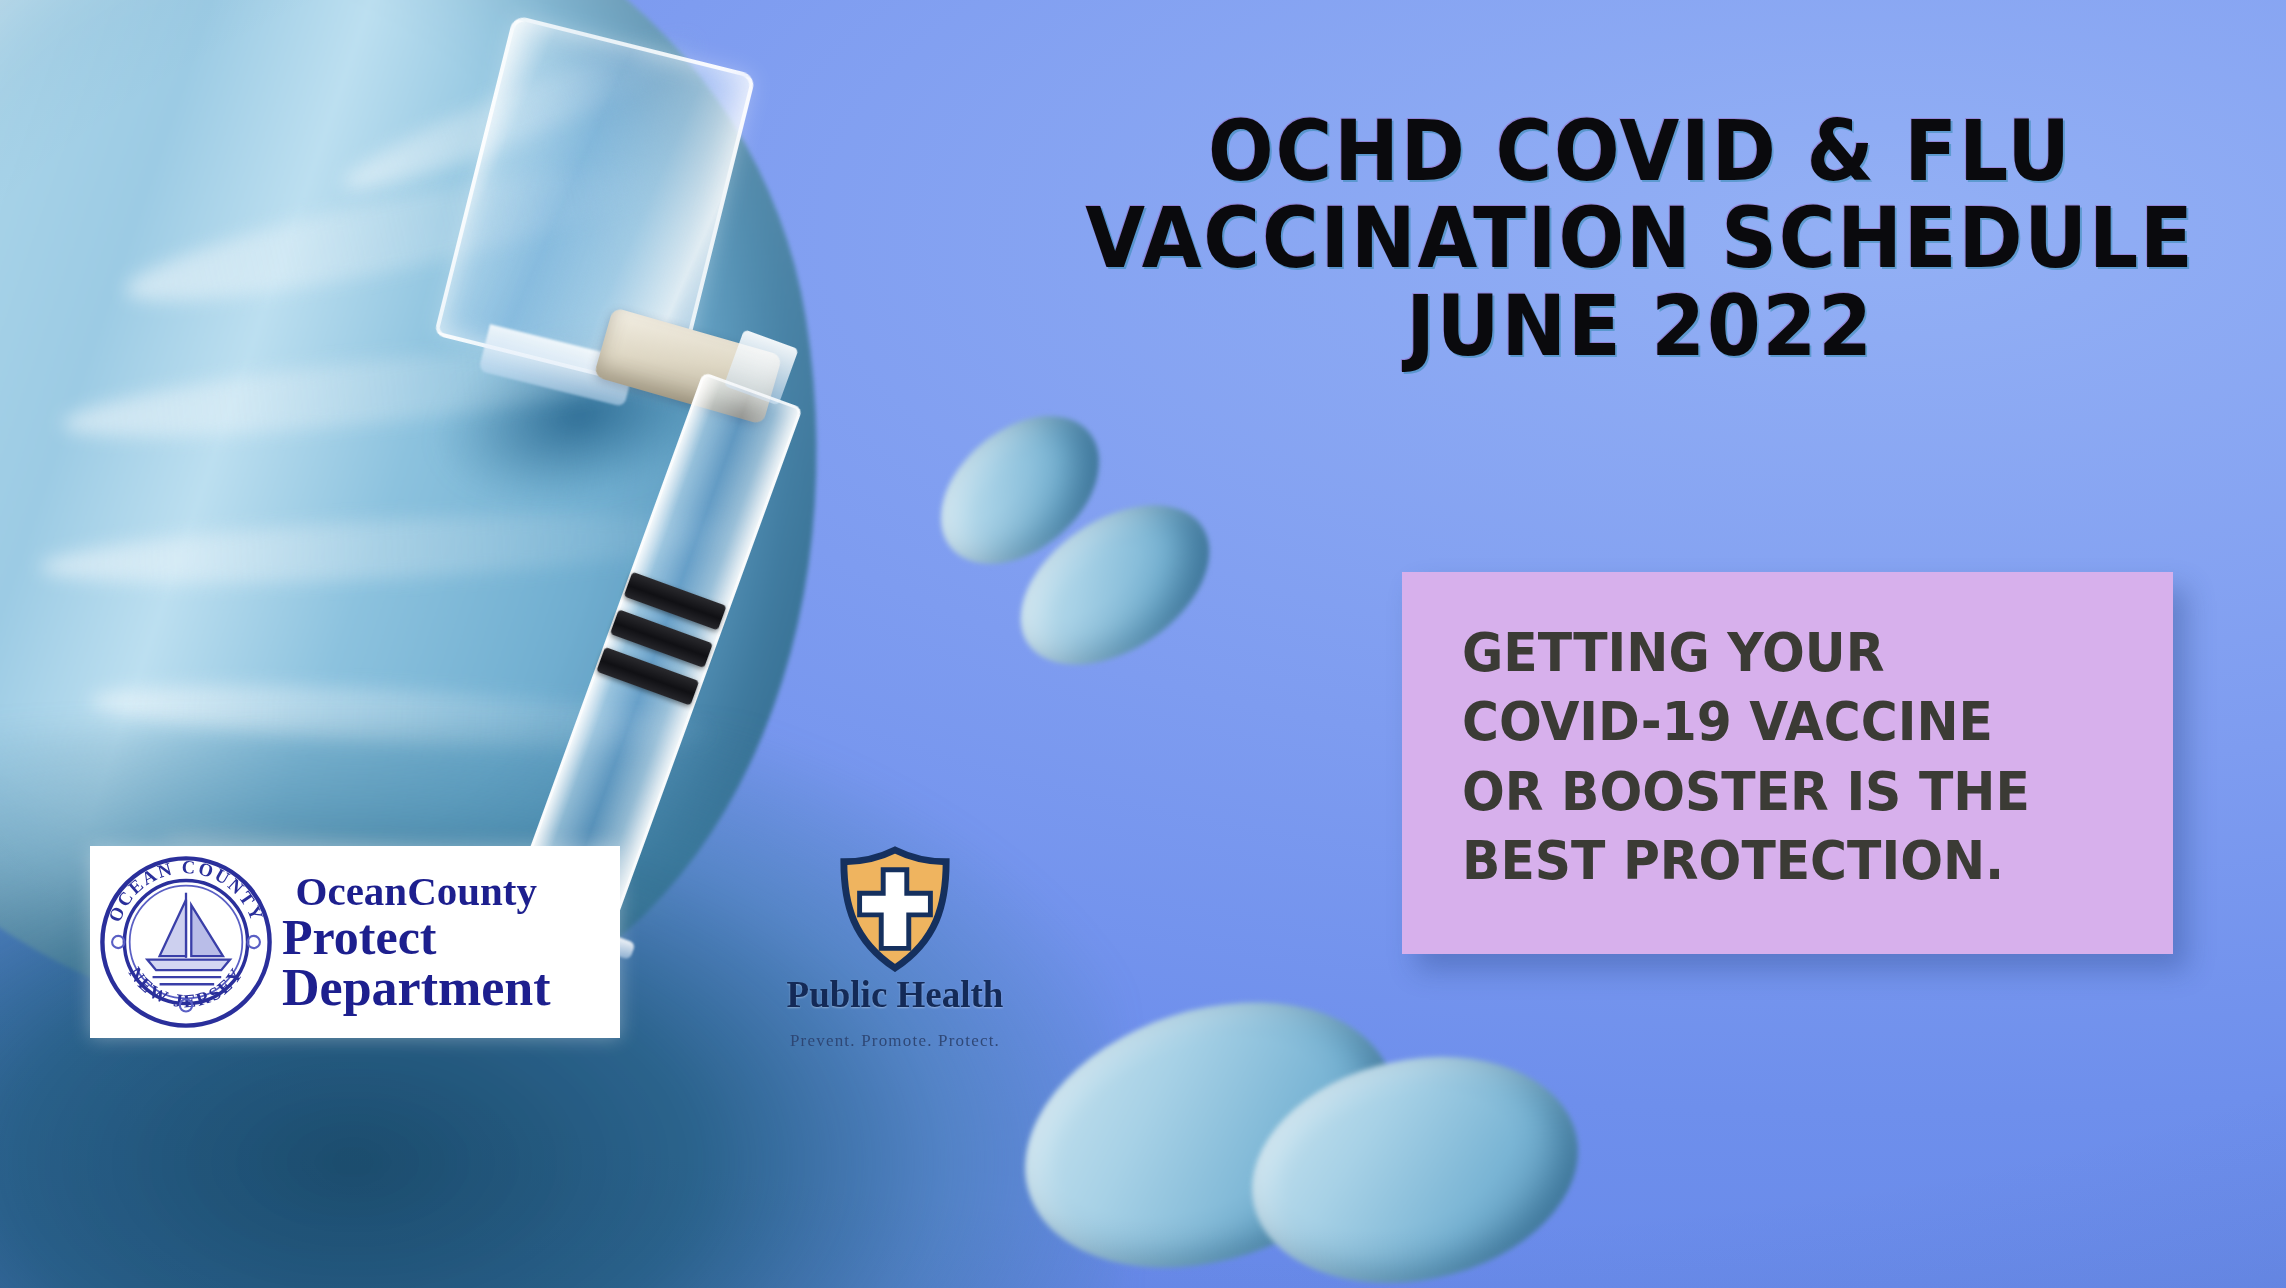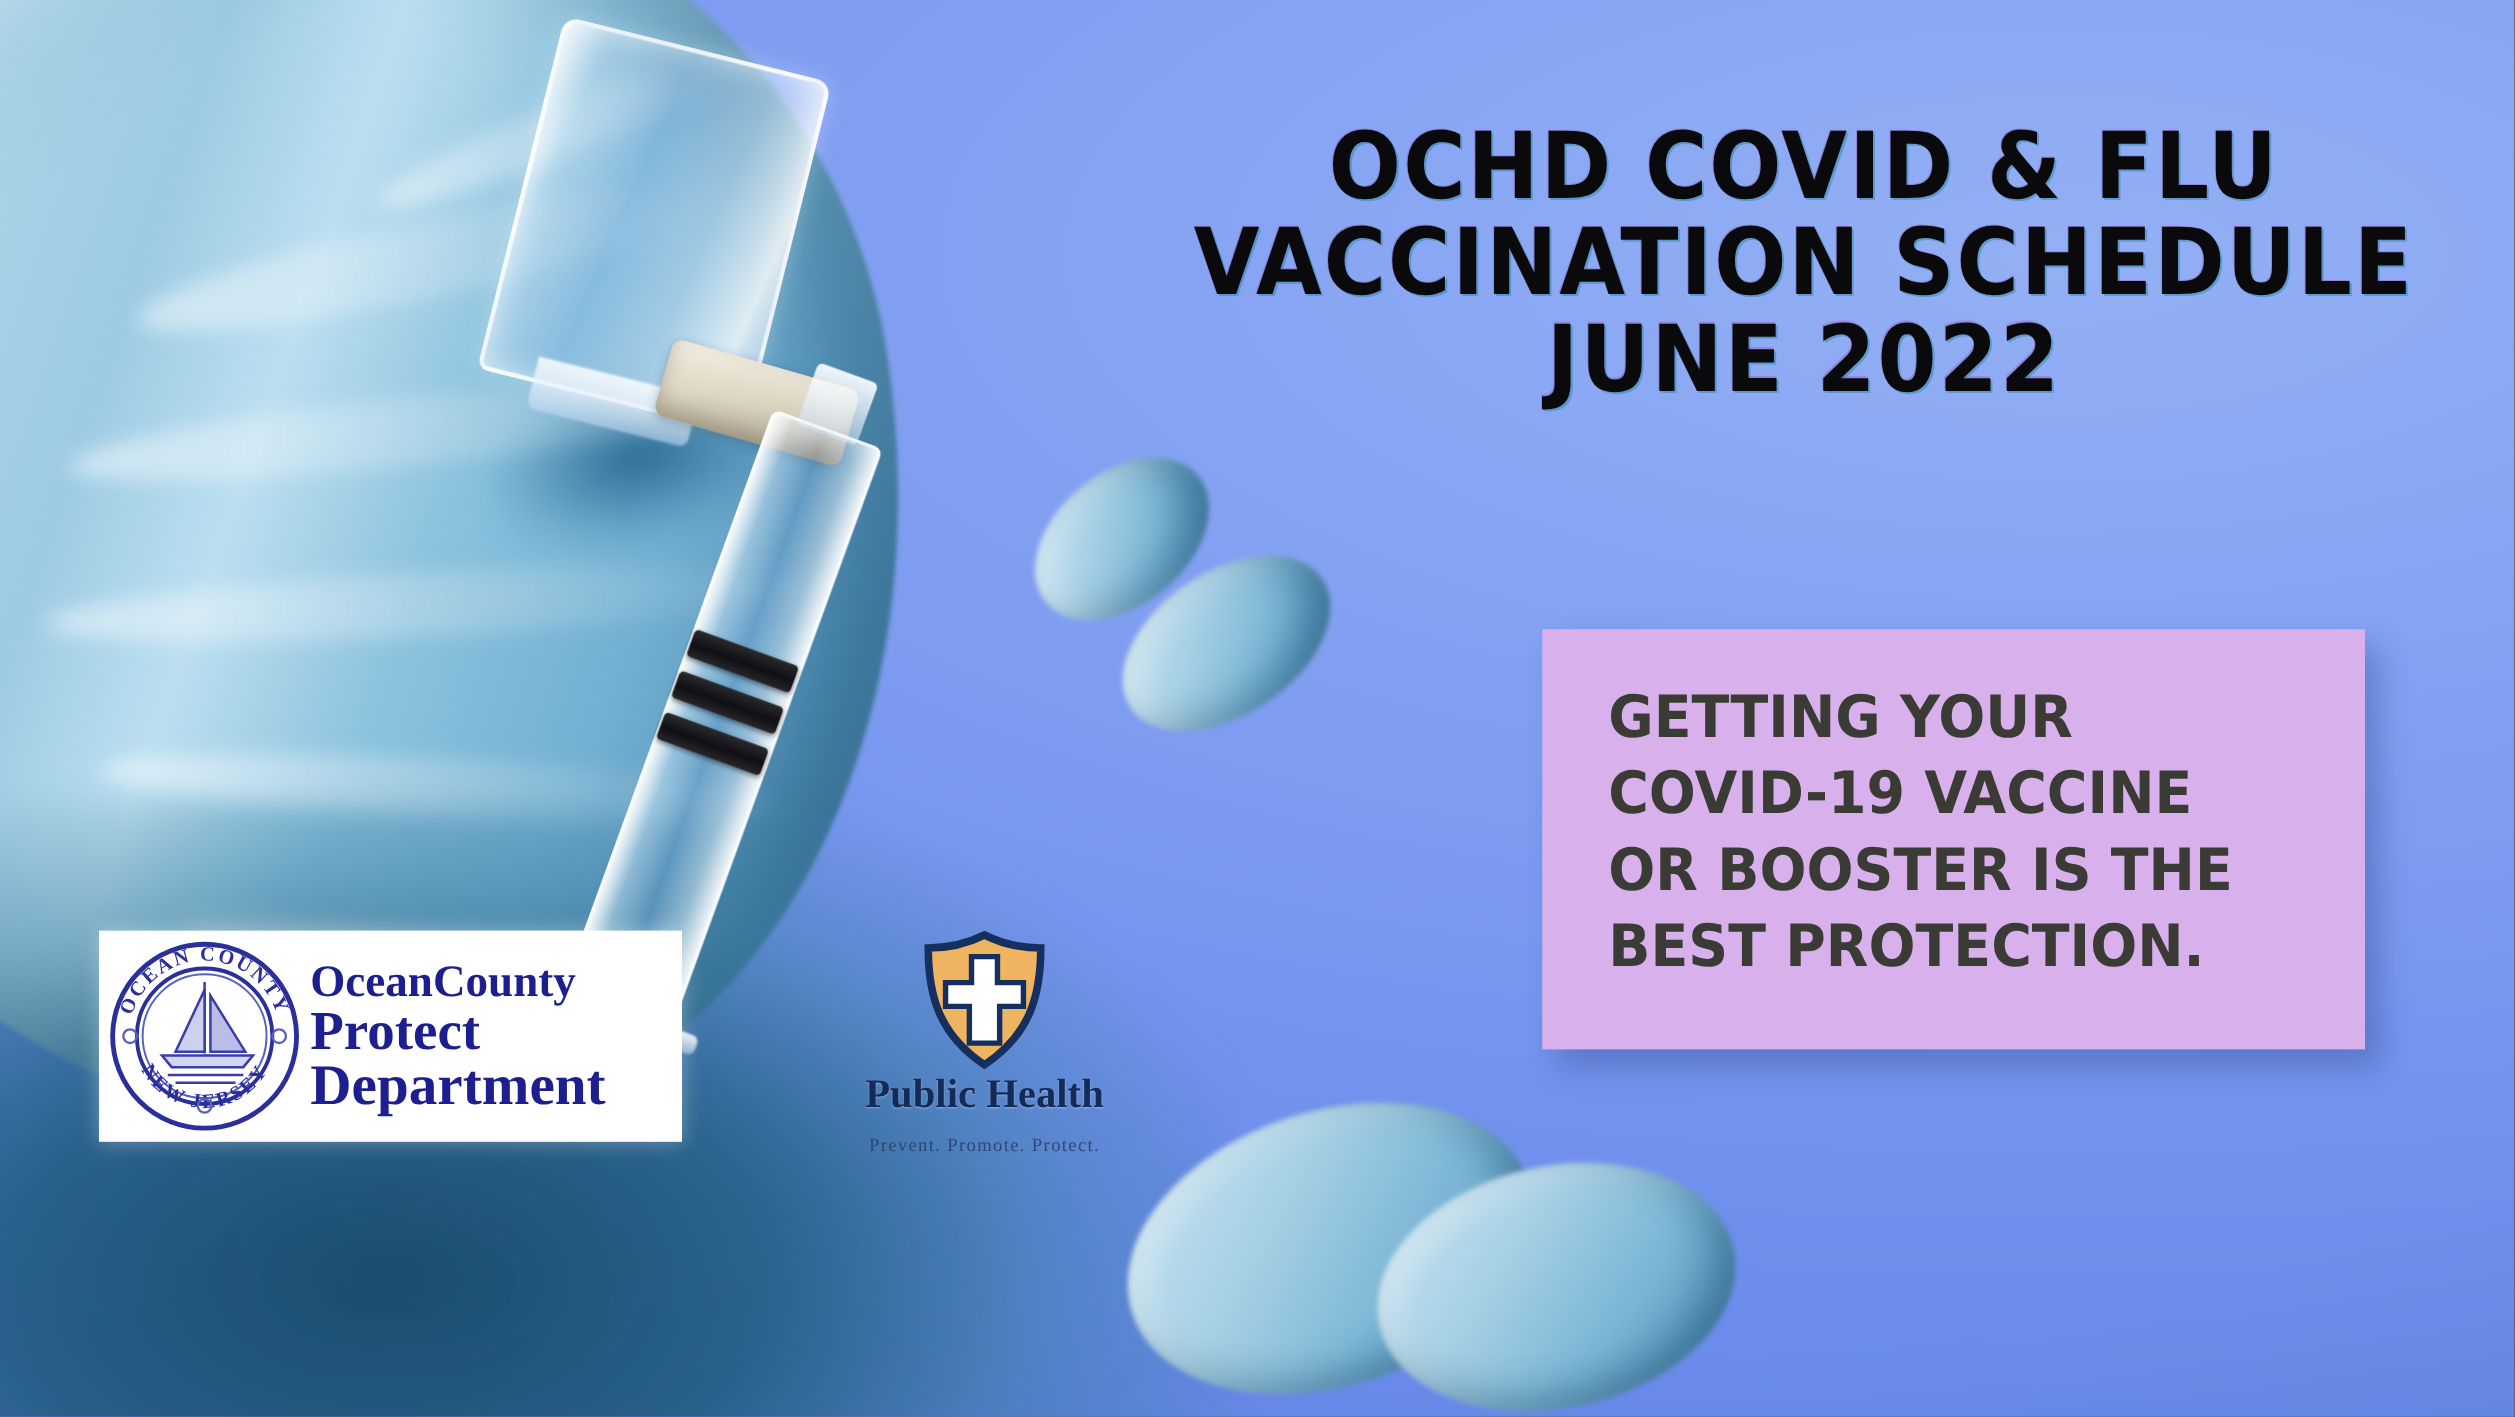--- a/index.html
+++ b/index.html
@@ -200,20 +200,21 @@
 
   
   .stmt-box {
     position: absolute;
     left: 1402px;
     top: 572px;
     width: 748px;
     height: 382px;
     background: #d7b0ec;
     box-shadow: 14px 16px 26px rgba(30,60,120,0.32);
+    padding-left: 23px;
   }
   .stmt-text {
     position: absolute;
     left: 60px;
     top: 46px;
     right: 24px;
     color: #3b3b35;
     font-family: "DejaVu Sans", sans-serif;
     font-weight: bold;
     font-size: 53px;
@@ -241,21 +242,21 @@
     position: relative;
   }
   .ochd-words {
     margin-left: 8px;
     color: #1d1f8e;
     font-family: "Liberation Serif", serif;
     font-weight: bold;
     line-height: 1.0;
   }
   .ochd-words span { display: block; white-space: nowrap; }
-  .ow1 { font-size: 41px; }
+  .ow1 { font-size: 41px; text-align: center; }
   .ow2 { font-size: 50px; }
   .ow3 { font-size: 52px; }
 
   
   .ph-logo {
     position: absolute;
     left: 775px;
     top: 846px;
     width: 240px;
     height: 196px;

